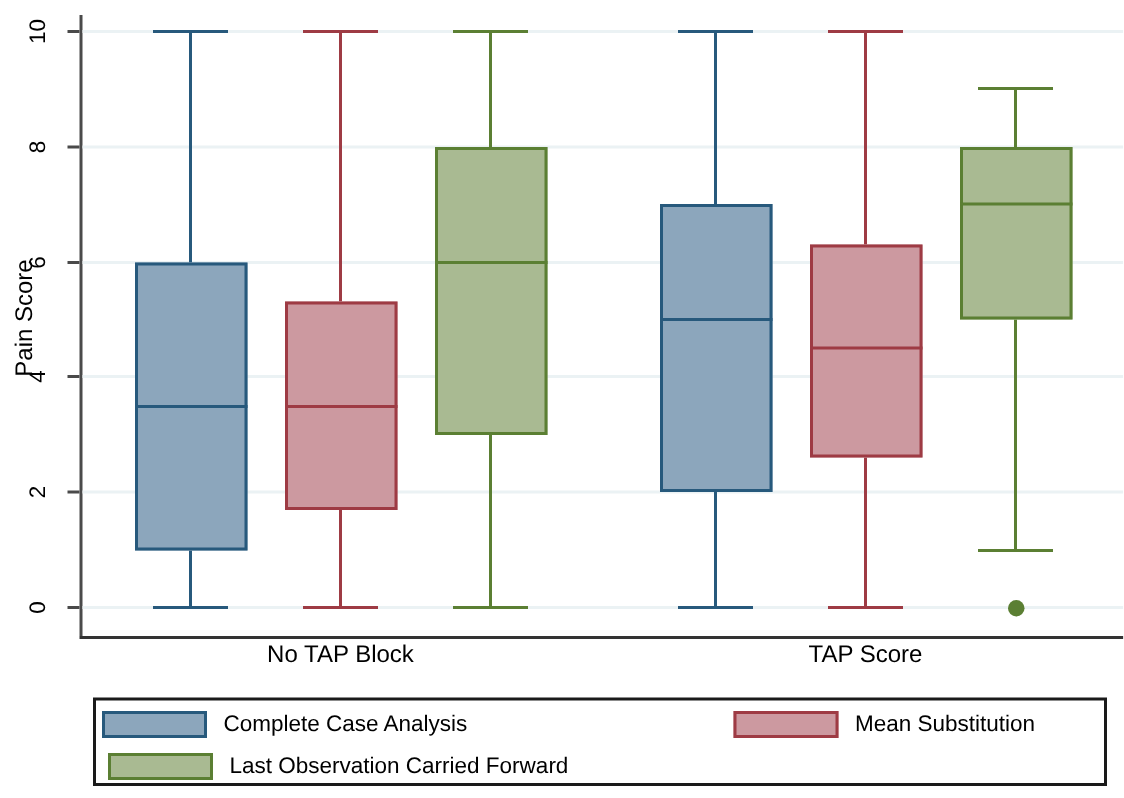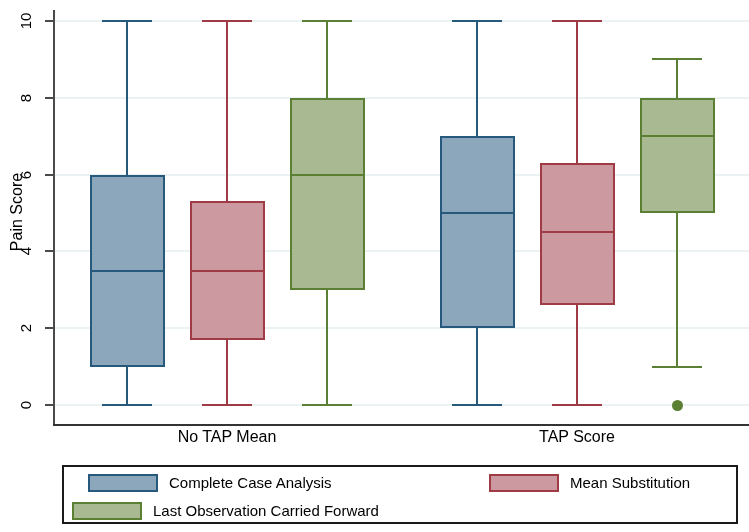--- a/index.html
+++ b/index.html
@@ -94,25 +94,25 @@
       <div class="whisker-cap" style="left: 247px; top: 394px; width: 50px; background: rgb(91, 127, 51);"></div>
       <div class="box-rect" style="left: 234.5px; top: 87.8px; width: 75px; height: 192px; background: rgb(169, 186, 146); border-color: rgb(91, 127, 51);"></div>
       <div class="median-line" style="left: 234.5px; top: 163.6px; width: 75px; background: rgb(91, 127, 51);"></div>
       <div class="whisker-line" style="left: 621px; top: 49.4px; height: 38.4px; background: rgb(91, 127, 51);"></div>
       <div class="whisker-cap" style="left: 597px; top: 48.4px; width: 50px; background: rgb(91, 127, 51);"></div>
       <div class="whisker-line" style="left: 621px; top: 203px; height: 153.6px; background: rgb(91, 127, 51);"></div>
       <div class="whisker-cap" style="left: 597px; top: 355.6px; width: 50px; background: rgb(91, 127, 51);"></div>
       <div class="box-rect" style="left: 584.5px; top: 87.8px; width: 75px; height: 115.2px; background: rgb(169, 186, 146); border-color: rgb(91, 127, 51);"></div>
       <div class="median-line" style="left: 584.5px; top: 125.2px; width: 75px; background: rgb(91, 127, 51);"></div>
       <div class="outlier-dot" style="left: 616.5px; top: 389.5px; background: rgb(91, 127, 51);"></div>
-      <div class="x-group-label" style="left: 72px;">No TAP Mean</div>
+      <div class="x-group-label" style="left: 72px;">No TAP Block</div>
       <div class="x-group-label" style="left: 422px;">TAP Score</div>
     </div>
   <div id="legend">
-    <div class="legend-item" style="left:24px;top:7px;">
+    <div class="legend-item" style="left:4px;top:7px;">
       <span class="legend-swatch" style="background: rgb(140, 166, 188); border-color: rgb(39, 89, 124);"></span>
       <span class="legend-label">Complete Case Analysis</span>
     </div>
     <div class="legend-item" style="left:8px;top:35px;">
       <span class="legend-swatch" style="background: rgb(169, 186, 146); border-color: rgb(91, 127, 51);"></span>
       <span class="legend-label">Last Observation Carried Forward</span>
     </div>
     <div class="legend-item" style="left:425px;top:7px;">
       <span class="legend-swatch" style="background: rgb(204, 153, 160); border-color: rgb(158, 59, 68);"></span>
       <span class="legend-label">Mean Substitution</span>

